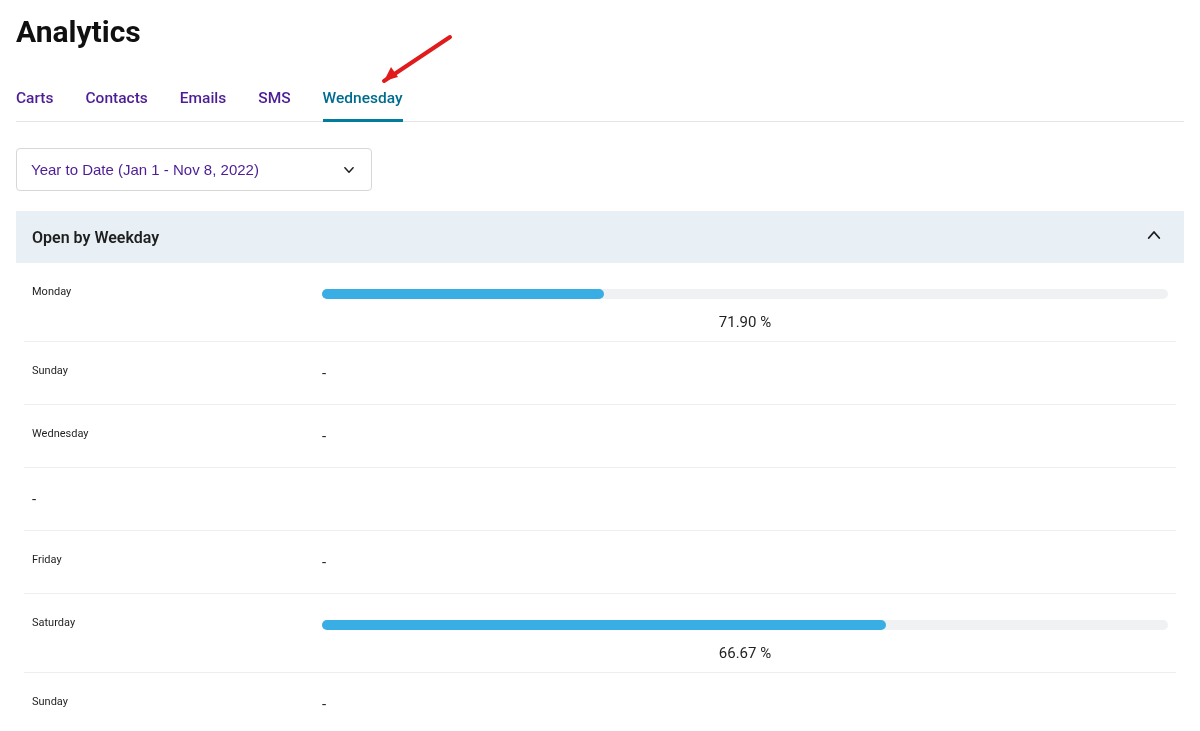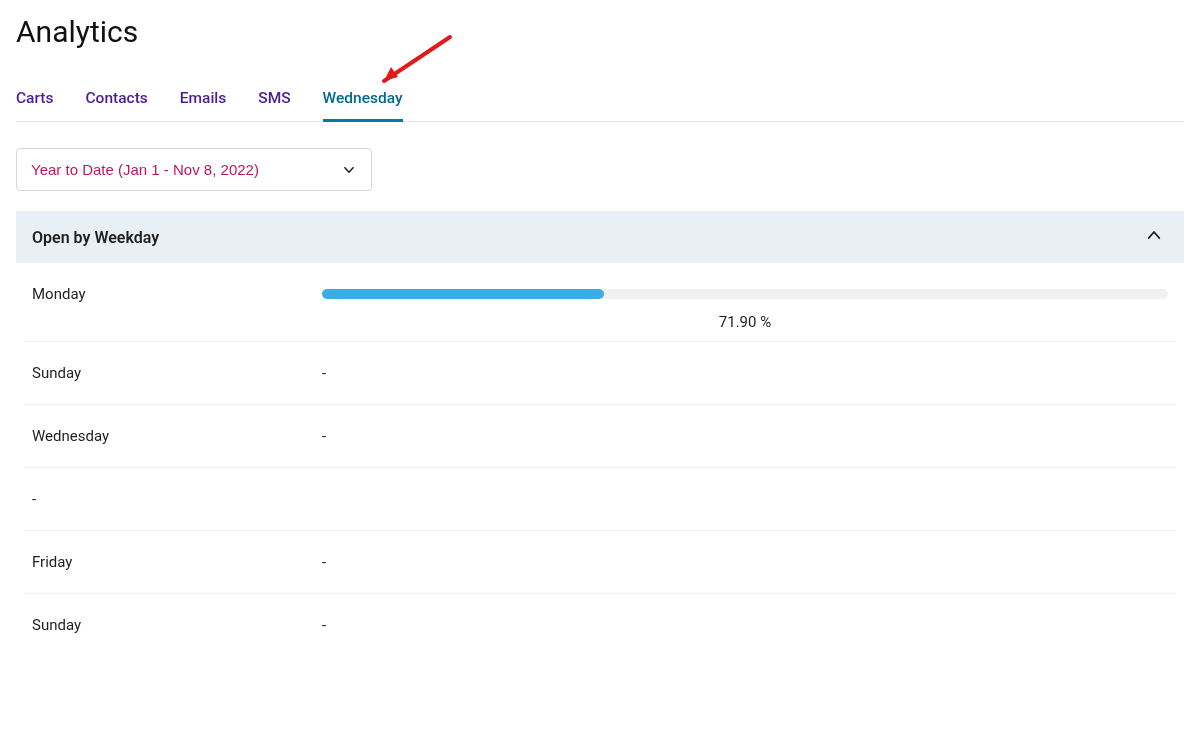--- a/index.html
+++ b/index.html
@@ -5,21 +5,21 @@
   * { box-sizing: border-box; margin: 0; padding: 0; }
   body {
     font-family: -apple-system, BlinkMacSystemFont, "Segoe UI", Roboto, Arial, sans-serif;
     color: #1f1f1f;
     background: #fff;
     width: 1200px;
     padding: 0 16px;
   }
   .page-title {
     font-size: 30px;
-    font-weight: 400;
+    font-weight: 700;
     margin: 14px 0 28px 0;
     color: #101010;
   }
   .tabs {
     display: flex;
     gap: 32px;
     border-bottom: 1px solid #e5e5e5;
     padding-left: 0;
   }
   .tab {
@@ -52,21 +52,21 @@
     align-items: center;
     justify-content: space-between;
     border: 1px solid #d7d7d7;
     border-radius: 4px;
     padding: 12px 14px;
     min-width: 356px;
     font-size: 15px;
     font-weight: 500;
     cursor: pointer;
     background: #fff;
-    color: #be185d;
+    color: #4c1d95;
   }
   .chev {
     width: 16px; height: 16px;
     display: inline-flex;
     align-items: center; justify-content: center;
   }
 
   .card {
     border-radius: 4px;
     overflow: visible;
@@ -94,21 +94,21 @@
   .chart-body { padding: 0 8px; }
   .row {
     display: flex;
     align-items: flex-start;
     border-bottom: 1px solid #eee;
     padding: 0 8px;
   }
   .row:last-child { border-bottom: none; }
   .day-label {
     width: 290px;
-    font-size: 15px;
+    font-size: 11px;
     color: #1f1f1f;
     padding-top: 22px;
     padding-bottom: 22px;
   }
   .bar-cell {
     flex: 1;
     padding-top: 26px;
     padding-bottom: 6px;
   }
   .row.with-bar .day-label { padding-bottom: 36px; }
@@ -207,20 +207,29 @@
         <div class="bar-cell" style="padding-top: 22px; padding-bottom: 22px;">
           <div class="dash">-</div>
         </div>
       </div>
       <div class="row">
         <div class="day-label">Friday</div>
         <div class="bar-cell" style="padding-top: 22px; padding-bottom: 22px;">
           <div class="dash">-</div>
         </div>
       </div>
+      <div class="row with-bar">
+        <div class="day-label">Saturday</div>
+        <div class="bar-cell">
+          <div class="track" style="background: rgb(240, 241, 242);">
+            <div class="bar" style="width: 66.67%; background: rgb(57, 174, 228);"></div>
+          </div>
+          <div class="pct">66.67 %</div>
+        </div>
+      </div>
       <div class="row">
         <div class="day-label">Sunday</div>
         <div class="bar-cell" style="padding-top: 22px; padding-bottom: 22px;">
           <div class="dash">-</div>
         </div>
       </div>
     </div>
 </section>
 
 </body></html>

